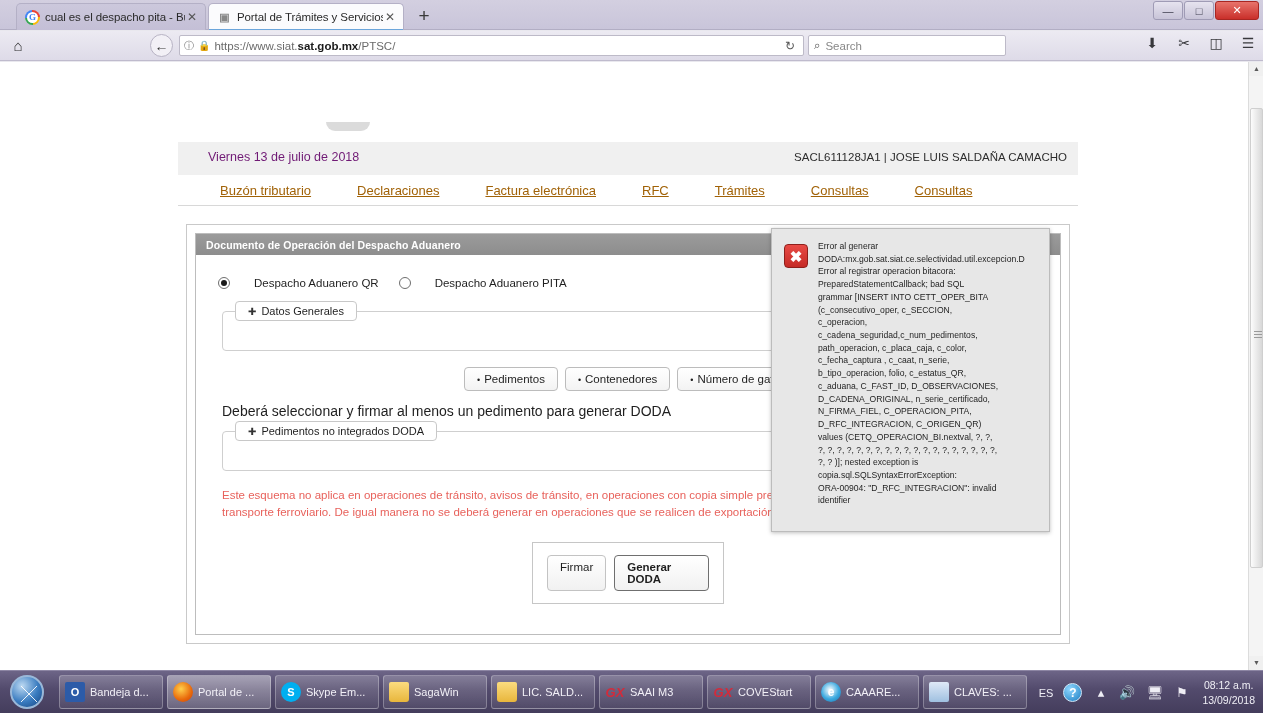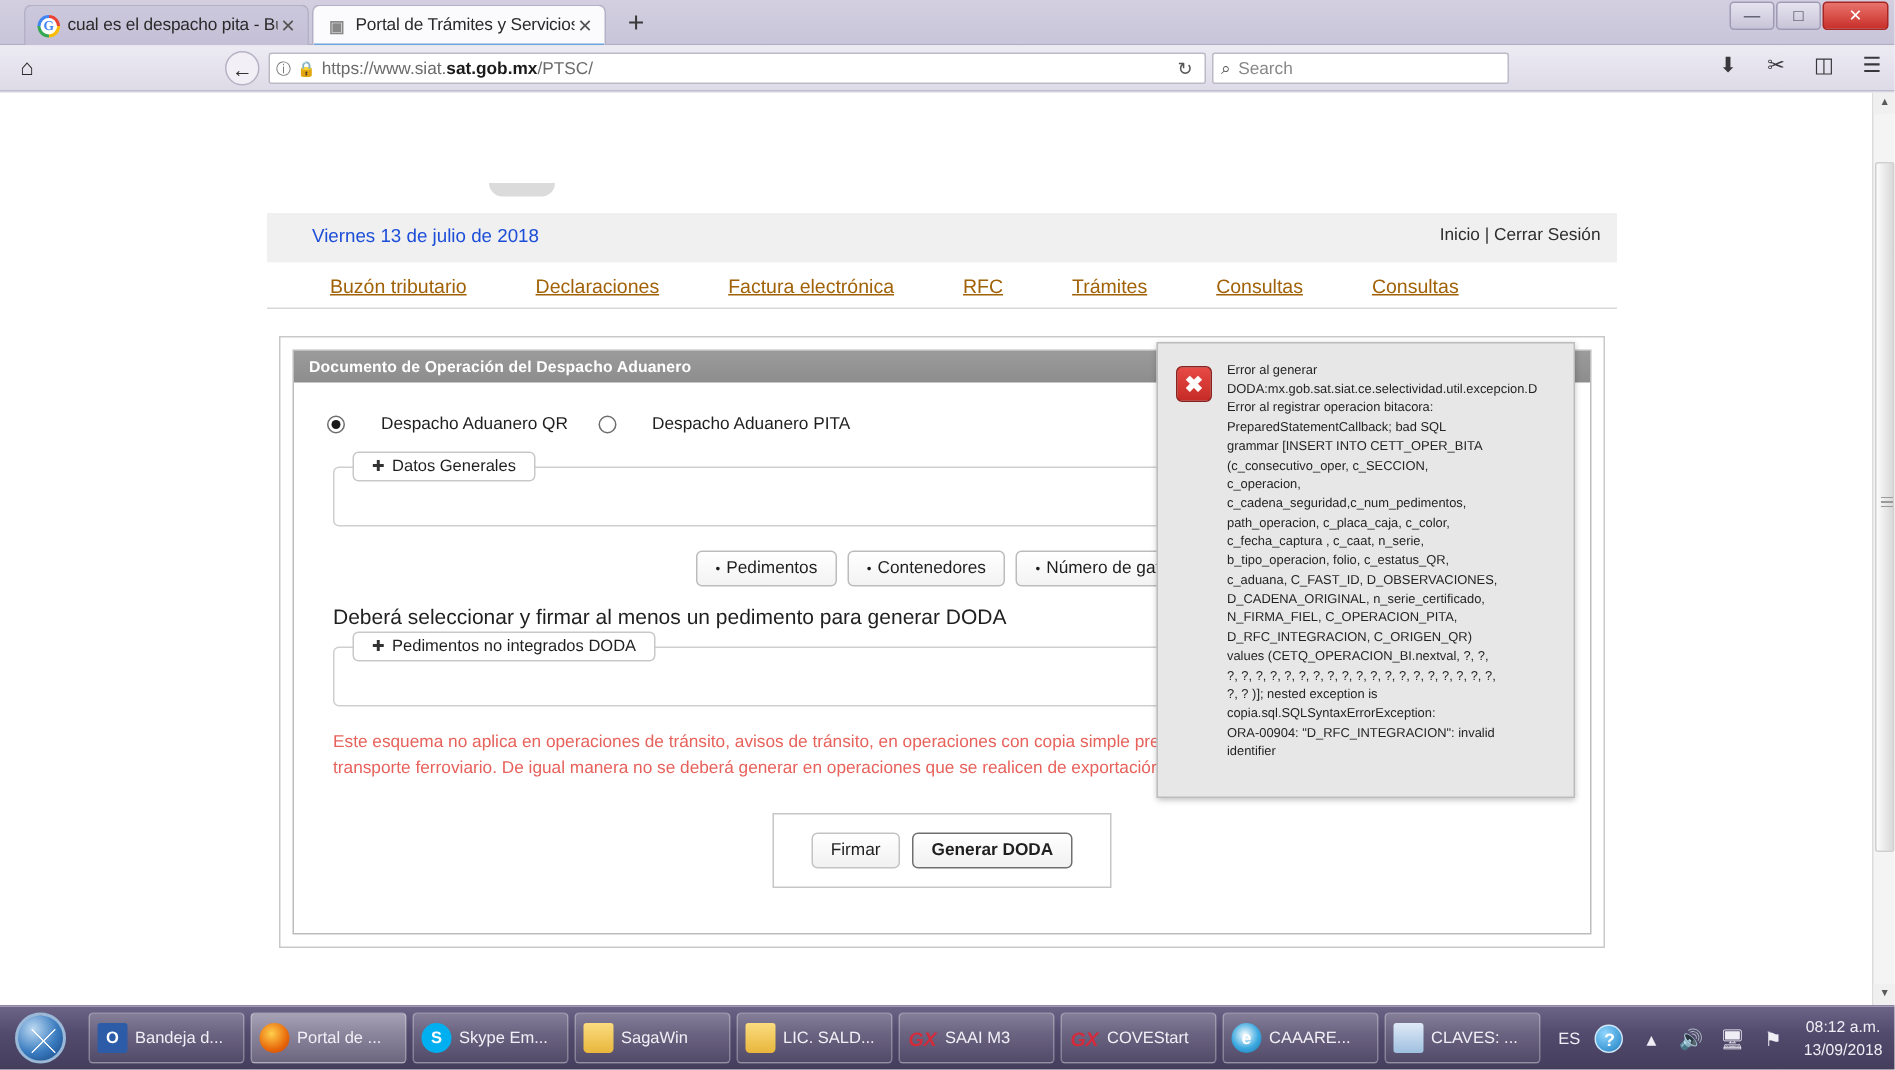--- a/index.html
+++ b/index.html
@@ -173,21 +173,21 @@
 
   
   .page {
     position: absolute; left: 178px; top: 80px; width: 900px;
   }
   .page-topbar {
     height: 33px; background: #f0f0f0;
     display: flex; align-items: flex-start; justify-content: space-between;
     padding: 8px 11px 0 30px;
   }
-  .pt-date { font-size: 12.5px; color: #1d4ed8; }
+  .pt-date { font-size: 12.5px; color: #701a75; }
   .pt-user { text-align: right; line-height: 1.35; }
   .pt-rfc { font-size: 11.5px; color: #2d2d2d; }
   .pt-links { font-size: 11.5px; color: #2d2d2d; }
   .pt-links a { color: #2d2d2d; text-decoration: none; }
 
   .menubar {
     height: 31px; background: #ffffff;
     border-bottom: 1px solid #d8d8d8;
     display: flex; align-items: center;
     padding-left: 42px;
@@ -261,21 +261,21 @@
 
   .hint {
     font-size: 14px; color: #1f1f1f; margin-top: 12px; margin-left: 4px;
   }
   .warning {
     color: #e8625c; font-size: 11.5px; line-height: 1.45;
     margin: 16px 0 0 4px; max-width: 740px;
   }
   .actionbox {
     margin: 22px auto 12px auto;
-    width: 226px;
+    width: 192px;
     border: 1px solid #c6c6c6;
     padding: 12px 14px;
     display: flex; gap: 8px; justify-content: center;
   }
   .act-btn {
     border: 1px solid #c3c3c3; border-radius: 4px;
     background: linear-gradient(#ffffff, #f1f1f1);
     padding: 5px 12px; font-size: 11.5px; color: #1f1f1f;
   }
   .act-btn.primary { border-color: #6f6f6f; font-weight: bold; }
@@ -426,25 +426,21 @@
 
   <div class="viewport">
 
     <div class="logo-cut"></div>
 
     <div class="page">
 
       <div class="page-topbar">
         <div class="pt-date">Viernes 13 de julio de 2018</div>
         <div class="pt-user">
-          <div class="pt-links">
-            <a href="#">Inicio</a>
-            <span>|</span>
-            <a href="#">Cerrar Sesión</a>
-          </div>
+          <div class="pt-rfc">SACL611128JA1  |  JOSE LUIS SALDAÑA CAMACHO</div>
         </div>
       </div>
 
       <div class="menubar">
         <div class="menuitem">Buzón tributario</div>
         <div class="menuitem">Declaraciones</div>
         <div class="menuitem">Factura electrónica</div>
         <div class="menuitem">RFC</div>
         <div class="menuitem">Trámites</div>
         <div class="menuitem">Consultas</div>

